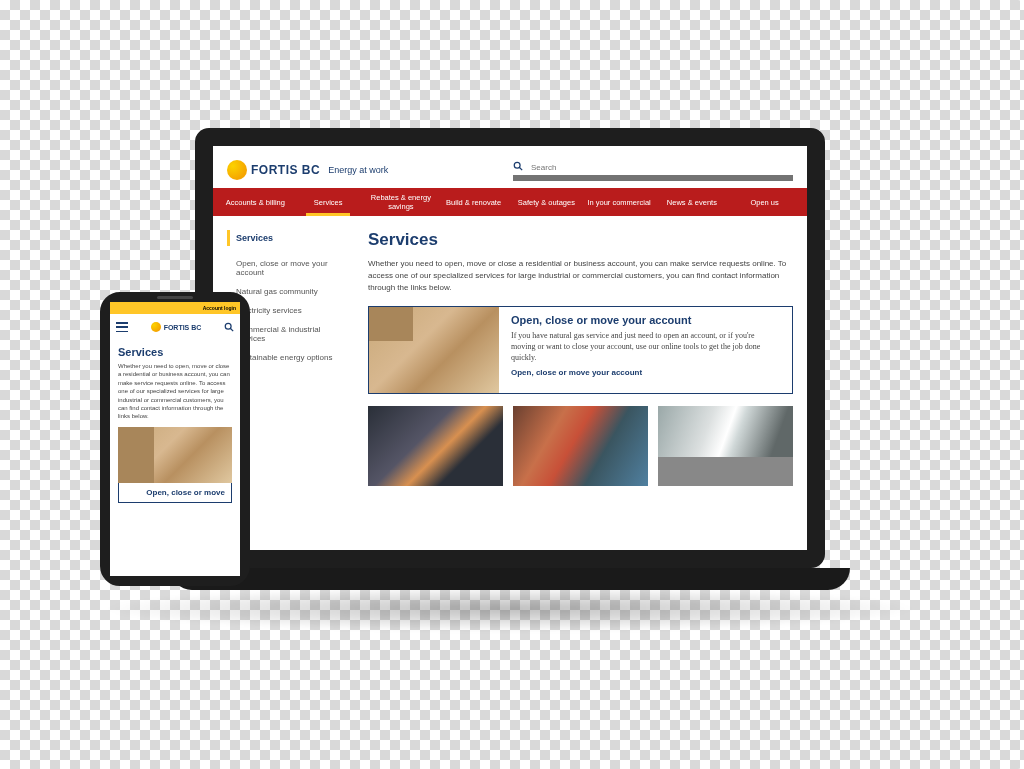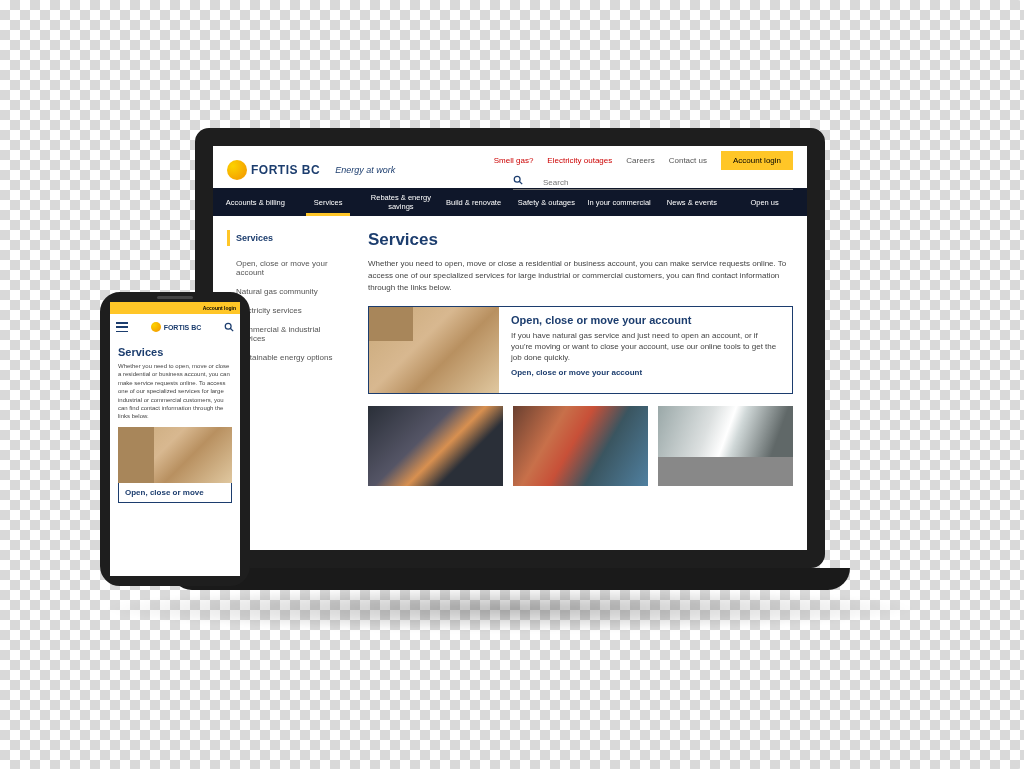--- a/index.html
+++ b/index.html
@@ -47,31 +47,31 @@
   .topbar {
     display:flex; align-items:center; justify-content:space-between;
     padding:6px 14px 0 14px; height:42px;
   }
   .logo { display:flex; align-items:center; gap:4px; }
   .logo-swirl {
     width:20px; height:20px; border-radius:50%;
     background:radial-gradient(circle at 30% 30%,#fcd200,#f5a500 70%);
   }
   .logo-text { font-weight:bold; font-size:12px; color:#1c3d6e; letter-spacing:0.5px; }
-  .tagline { font-style:italic; font-size:9px; color:#1c3d6e; margin-left:11px; }
+  .tagline { font-size:9px; color:#1c3d6e; margin-left:4px; }
   .topright { display:flex; flex-direction:column; align-items:flex-end; gap:3px; }
   .toplinks { display:flex; gap:14px; font-size:8px; align-items:center; }
   .toplinks a { color:#555; text-decoration:none; }
   .toplinks a.red { color:#c00; }
   .acct-btn { background:#ffc627; color:#000; font-size:8px; padding:5px 12px; border:none; cursor:pointer; }
-  .searchrow { display:flex; align-items:flex-end; gap:20px; font-size:8px; color:#555; border-bottom:1px solid #737373; padding:2px 0; width:280px; }
+  .searchrow { display:flex; align-items:center; gap:8px; font-size:8px; color:#555; border-bottom:6px solid #737373; padding:2px 0; width:280px; }
   .searchrow input { border:none; outline:none; font-size:8px; flex:1; }
 
   .nav {
-    background:#0f172a; display:flex; justify-content:space-around;
+    background:#b91c1c; display:flex; justify-content:space-around;
     padding:0 6px; height:28px; align-items:center;
   }
   .navitem {
     color:#fff; font-size:7.5px; text-align:center; padding:9px 0;
     flex:1; cursor:pointer; position:relative;
   }
   .navitem.active::after {
     content:""; position:absolute; left:20%; right:20%; bottom:0; height:3px; background:#ffc627;
   }
 
@@ -87,21 +87,21 @@
   .h1 { color:#1c3d6e; font-size:17px; font-weight:bold; margin-bottom:8px; }
   .intro { font-size:8px; color:#444; line-height:1.5; margin-bottom:12px; }
   .feature {
     border:1px solid #1c3d6e; display:flex; align-items:stretch; margin-bottom:12px;
     height:88px;
   }
   .feat-img { width:130px; flex-shrink:0; background:linear-gradient(135deg,#c8a878 0%,#d8b890 40%,#b89060 60%,#e0c8a0 100%); position:relative; }
   .feat-img::after{content:"";position:absolute;left:0;top:0;width:44px;height:34px;background:#a8865a;}
   .feat-body { padding:7px 12px; }
   .feat-title { color:#1c3d6e; font-weight:bold; font-size:11px; margin-bottom:4px; }
-  .feat-text { font-size:8px; color:#444; line-height:1.4; margin-bottom:4px; }
+  .feat-text { font-size:8px; color:#444; line-height:1.4; margin-bottom:4px;font-family:Liberation Serif, serif; }
   .feat-link { font-size:8px; color:#1c3d6e; font-weight:bold; cursor:pointer; }
 
   .grid3 { display:flex; gap:10px; }
   .card { flex:1; height:80px; background:#ccc; }
   .card.a { background:linear-gradient(135deg,#2a2f38 0%,#556 40%,#d89050 55%,#2a2f38 70%); }
   .card.b { background:linear-gradient(120deg,#6a4030 0%,#c8704a 30%,#c85038 45%,#3a5560 65%,#5080a0 100%); }
   .card.c { background:linear-gradient(110deg,#9aa8a8 0%, #dce0e0 35%,#fff 48%,#d0d8d8 55%,#606868 80%); position:relative;}
   .card.c::after{content:"";position:absolute;bottom:0;left:0;right:0;height:36%;background:#888;}
 
   
@@ -124,47 +124,40 @@
   .p-logo { display:flex; align-items:center; gap:3px; }
   .p-swirl { width:10px;height:10px;border-radius:50%;background:radial-gradient(circle at 30% 30%,#fcd200,#f5a500 70%); }
   .p-brand { font-size:7px; font-weight:bold; color:#1c3d6e; }
   .burger { width:12px; height:10px; display:flex; flex-direction:column; justify-content:space-between; }
   .burger span{height:1.5px;background:#1c3d6e;}
   .p-body { padding:6px 8px; }
   .p-h1 { color:#1c3d6e; font-size:11px; font-weight:bold; margin-bottom:4px; }
   .p-intro { font-size:6px; color:#444; line-height:1.4; margin-bottom:6px; }
   .p-feat-img { height:56px; background:linear-gradient(135deg,#c8a878 0%,#d8b890 40%,#b89060 60%,#e0c8a0 100%); position:relative;}
   .p-feat-img::before{content:"";position:absolute;left:0;top:0;width:36px;height:100%;background:#a8865a;}
-  .p-feat-box { border:1px solid #1c3d6e; border-top:none; padding:5px 6px; }
+  .p-feat-box { border:1px solid #1c3d6e; border-top:none; padding:5px 6px;text-align:right; }
   .p-feat-title { color:#1c3d6e; font-weight:bold; font-size:8px; }
   .search-glyph { font-size:10px; color:#1c3d6e; }
 </style>
 </head>
 <body>
 
 <div class="checker"></div>
 <div class="shadow"></div>
 
 <div class="laptop">
   <div class="laptop-screen">
 
     <div class="topbar">
       <div class="logo">
         <div class="logo-swirl"></div>
         <span class="logo-text">FORTIS BC</span>
         <span class="tagline">Energy at work</span>
       </div>
       <div class="topright">
-        <div class="toplinks">
-          <a class="red">Smell gas?</a>
-          <a class="red">Electricity outages</a>
-          <a>Careers</a>
-          <a>Contact us</a>
-          <button class="acct-btn">Account login</button>
-        </div>
         <div class="searchrow">
           <span class="search-glyph">
             <svg width="10" height="10" viewBox="0 0 24 24" fill="none" stroke="#1c3d6e" stroke-width="3">
                 <circle cx="10" cy="10" r="7"></circle>
                 <line x1="15" y1="15" x2="22" y2="22"></line>
               </svg>
           </span>
           <input placeholder="Search" style="">
         </div>
       </div>

